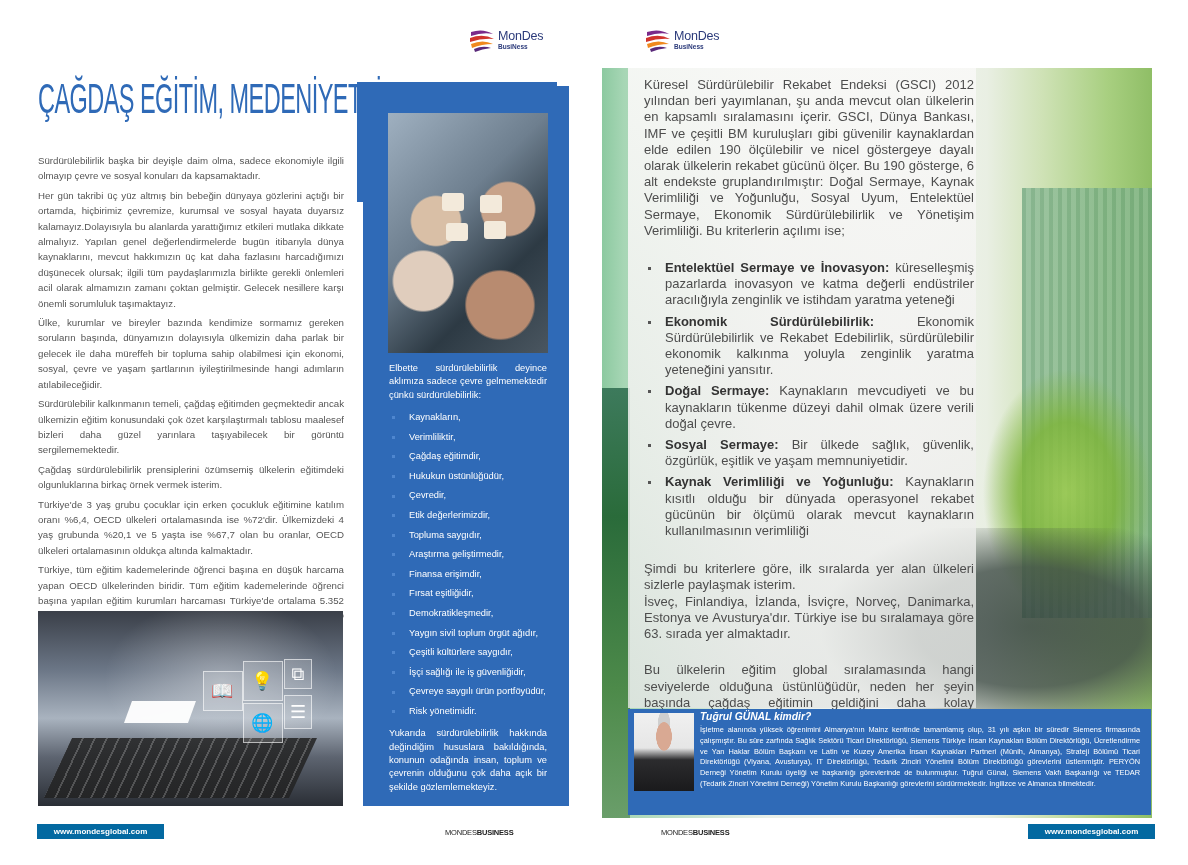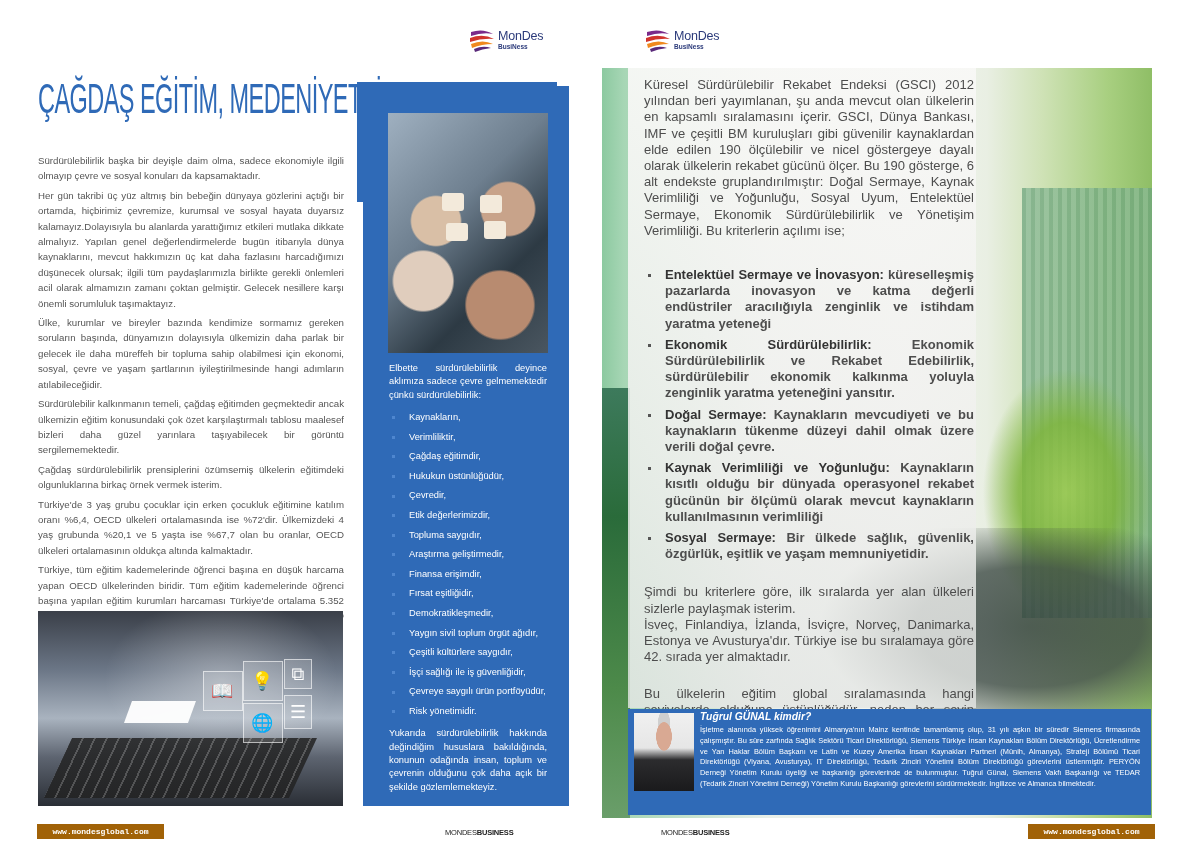--- a/index.html
+++ b/index.html
@@ -78,22 +78,22 @@
       color: #ffffff; font-size: 9.3px; line-height: 13.3px; font-weight: normal;
     }
     .blue-text .intro { text-align: justify; text-align-last: left; margin-bottom: 6px; }
     .blue-list { list-style: none; }
     .blue-list li { display: flex; height: 19.6px; align-items: center; }
     .blue-list .bullet { width: 3px; height: 3px; background: #4e86cf; margin: 0 14px 0 3px; flex: none; }
     .blue-text .outro { text-align: justify; text-align-last: left; margin-top: 6px; }
 
     
     .url-bar {
-      position: absolute; width: 127px; height: 15px; background: #a16207;
-      color: #fff; font-size: 8px; font-weight: bold; text-align: center; line-height: 15px; font-family: Liberation Mono, monospace;
+      position: absolute; width: 127px; height: 15px; background: #0369a1;
+      color: #fff; font-size: 8px; font-weight: bold; text-align: center; line-height: 15px;
     }
     .footer-brand { position: absolute; font-size: 7.5px; color: #222; letter-spacing: -0.2px; }
     .footer-brand b { font-weight: bold; }
 
     
     .right-bg {
       position: absolute; left: 602px; top: 68px; width: 550px; height: 750px;
       background:
         linear-gradient(180deg, rgba(255,255,255,0) 0%, rgba(255,255,255,0) 100%),
         linear-gradient(90deg, #8cc9a0 0%, #a7d6b5 4%, #e8efe9 30%, #f3f5f2 55%, #e9efe3 70%, #cfe2b6 80%, #a8cf80 92%, #8fbe66 100%);
@@ -121,21 +121,21 @@
     .right-overlay {
       position: absolute; left: 628px; top: 68px; width: 348px; height: 640px;
       background: linear-gradient(180deg, rgba(248,248,246,0.95) 0%, rgba(240,240,238,0.85) 60%, rgba(228,230,228,0.82) 100%);
     }
 
     .right-text {
       position: absolute; left: 644px; top: 77px; width: 330px;
       font-size: 13px; line-height: 16.2px; color: #4d4d4d; text-align: justify;
     }
     .right-text p { margin-bottom: 0; }
-    .criteria { list-style: none; margin-top: 28px; font-weight: bold; }
+    .criteria { list-style: none; margin-top: 21px; }
     .criteria li { display: flex; margin-bottom: 5px; }
     .criteria .sq { width: 3px; height: 3px; background: #555; margin: 7px 14px 0 4px; flex: none; }
     .criteria .ct { flex: 1; text-align: justify; }
     .criteria b { color: #333; }
     .right-text .gap-p { margin-top: 22px; }
     .right-text .gap-p2 { margin-top: 20px; }
 
     
     .bio {
       position: absolute; left: 628px; top: 709px; width: 523px; height: 106px;
@@ -311,29 +311,29 @@
     <li>
         <span class="sq"></span>
         <span class="ct"><b>Ekonomik Sürdürülebilirlik:</b><span> Ekonomik Sürdürülebilirlik ve Rekabet Edebilirlik, sürdürülebilir ekonomik kalkınma yoluyla zenginlik yaratma yeteneğini yansıtır.</span></span>
       </li>
     <li>
         <span class="sq"></span>
         <span class="ct"><b>Doğal Sermaye:</b><span> Kaynakların mevcudiyeti ve bu kaynakların tükenme düzeyi dahil olmak üzere verili doğal çevre.</span></span>
       </li>
     <li>
         <span class="sq"></span>
+        <span class="ct"><b>Sosyal Sermaye:</b><span> Bir ülkede sağlık, güvenlik, özgürlük, eşitlik ve yaşam memnuniyetidir.</span></span>
+      </li>
+    <li>
+        <span class="sq"></span>
         <span class="ct"><b>Kaynak Verimliliği ve Yoğunluğu:</b><span> Kaynakların kısıtlı olduğu bir dünyada operasyonel rekabet gücünün bir ölçümü olarak mevcut kaynakların kullanılmasının verimliliği</span></span>
-      </li>
-    <li>
-        <span class="sq"></span>
-        <span class="ct"><b>Sosyal Sermaye:</b><span> Bir ülkede sağlık, güvenlik, özgürlük, eşitlik ve yaşam memnuniyetidir.</span></span>
       </li>
   </ul>
   <p class="gap-p">Şimdi bu kriterlere göre, ilk sıralarda yer alan ülkeleri sizlerle paylaşmak isterim.</p>
-  <p>İsveç, Finlandiya, İzlanda, İsviçre, Norveç, Danimarka, Estonya ve Avusturya'dır. Türkiye ise bu sıralamaya göre 42. sırada yer almaktadır.</p>
+  <p>İsveç, Finlandiya, İzlanda, İsviçre, Norveç, Danimarka, Estonya ve Avusturya'dır. Türkiye ise bu sıralamaya göre 63. sırada yer almaktadır.</p>
   <p class="gap-p2">Bu ülkelerin eğitim global sıralamasında hangi seviyelerde olduğuna üstünlüğüdür, neden her şeyin başında çağdaş eğitimin geldiğini daha kolay anlayabiliriz.</p>
 </div>
 
 <div class="bio">
   <div class="bio-photo"></div>
   <div class="bio-title">Tuğrul GÜNAL kimdir?</div>
   <div class="bio-text">İşletme alanında yüksek öğrenimini Almanya'nın Mainz kentinde tamamlamış olup, 31 yılı aşkın bir süredir Siemens firmasında çalışmıştır. Bu süre zarfında Sağlık Sektörü Ticari Direktörlüğü, Siemens Türkiye İnsan Kaynakları Bölüm Direktörlüğü, Ücretlendirme ve Yan Haklar Bölüm Başkanı ve Latin ve Kuzey Amerika İnsan Kaynakları Partneri (Münih, Almanya), Strateji Bölümü Ticari Direktörlüğü (Viyana, Avusturya), IT Direktörlüğü, Tedarik Zinciri Yönetimi Bölüm Direktörlüğü görevlerini üstlenmiştir. PERYÖN Derneği Yönetim Kurulu üyeliği ve başkanlığı görevlerinde de bulunmuştur. Tuğrul Günal, Siemens Vakfı Başkanlığı ve TEDAR (Tedarik Zinciri Yönetimi Derneği) Yönetim Kurulu Başkanlığı görevlerini sürdürmektedir. İngilizce ve Almanca bilmektedir.</div>
 </div>
 
 <div class="footer-brand" style="left:661px; top:828px;">

